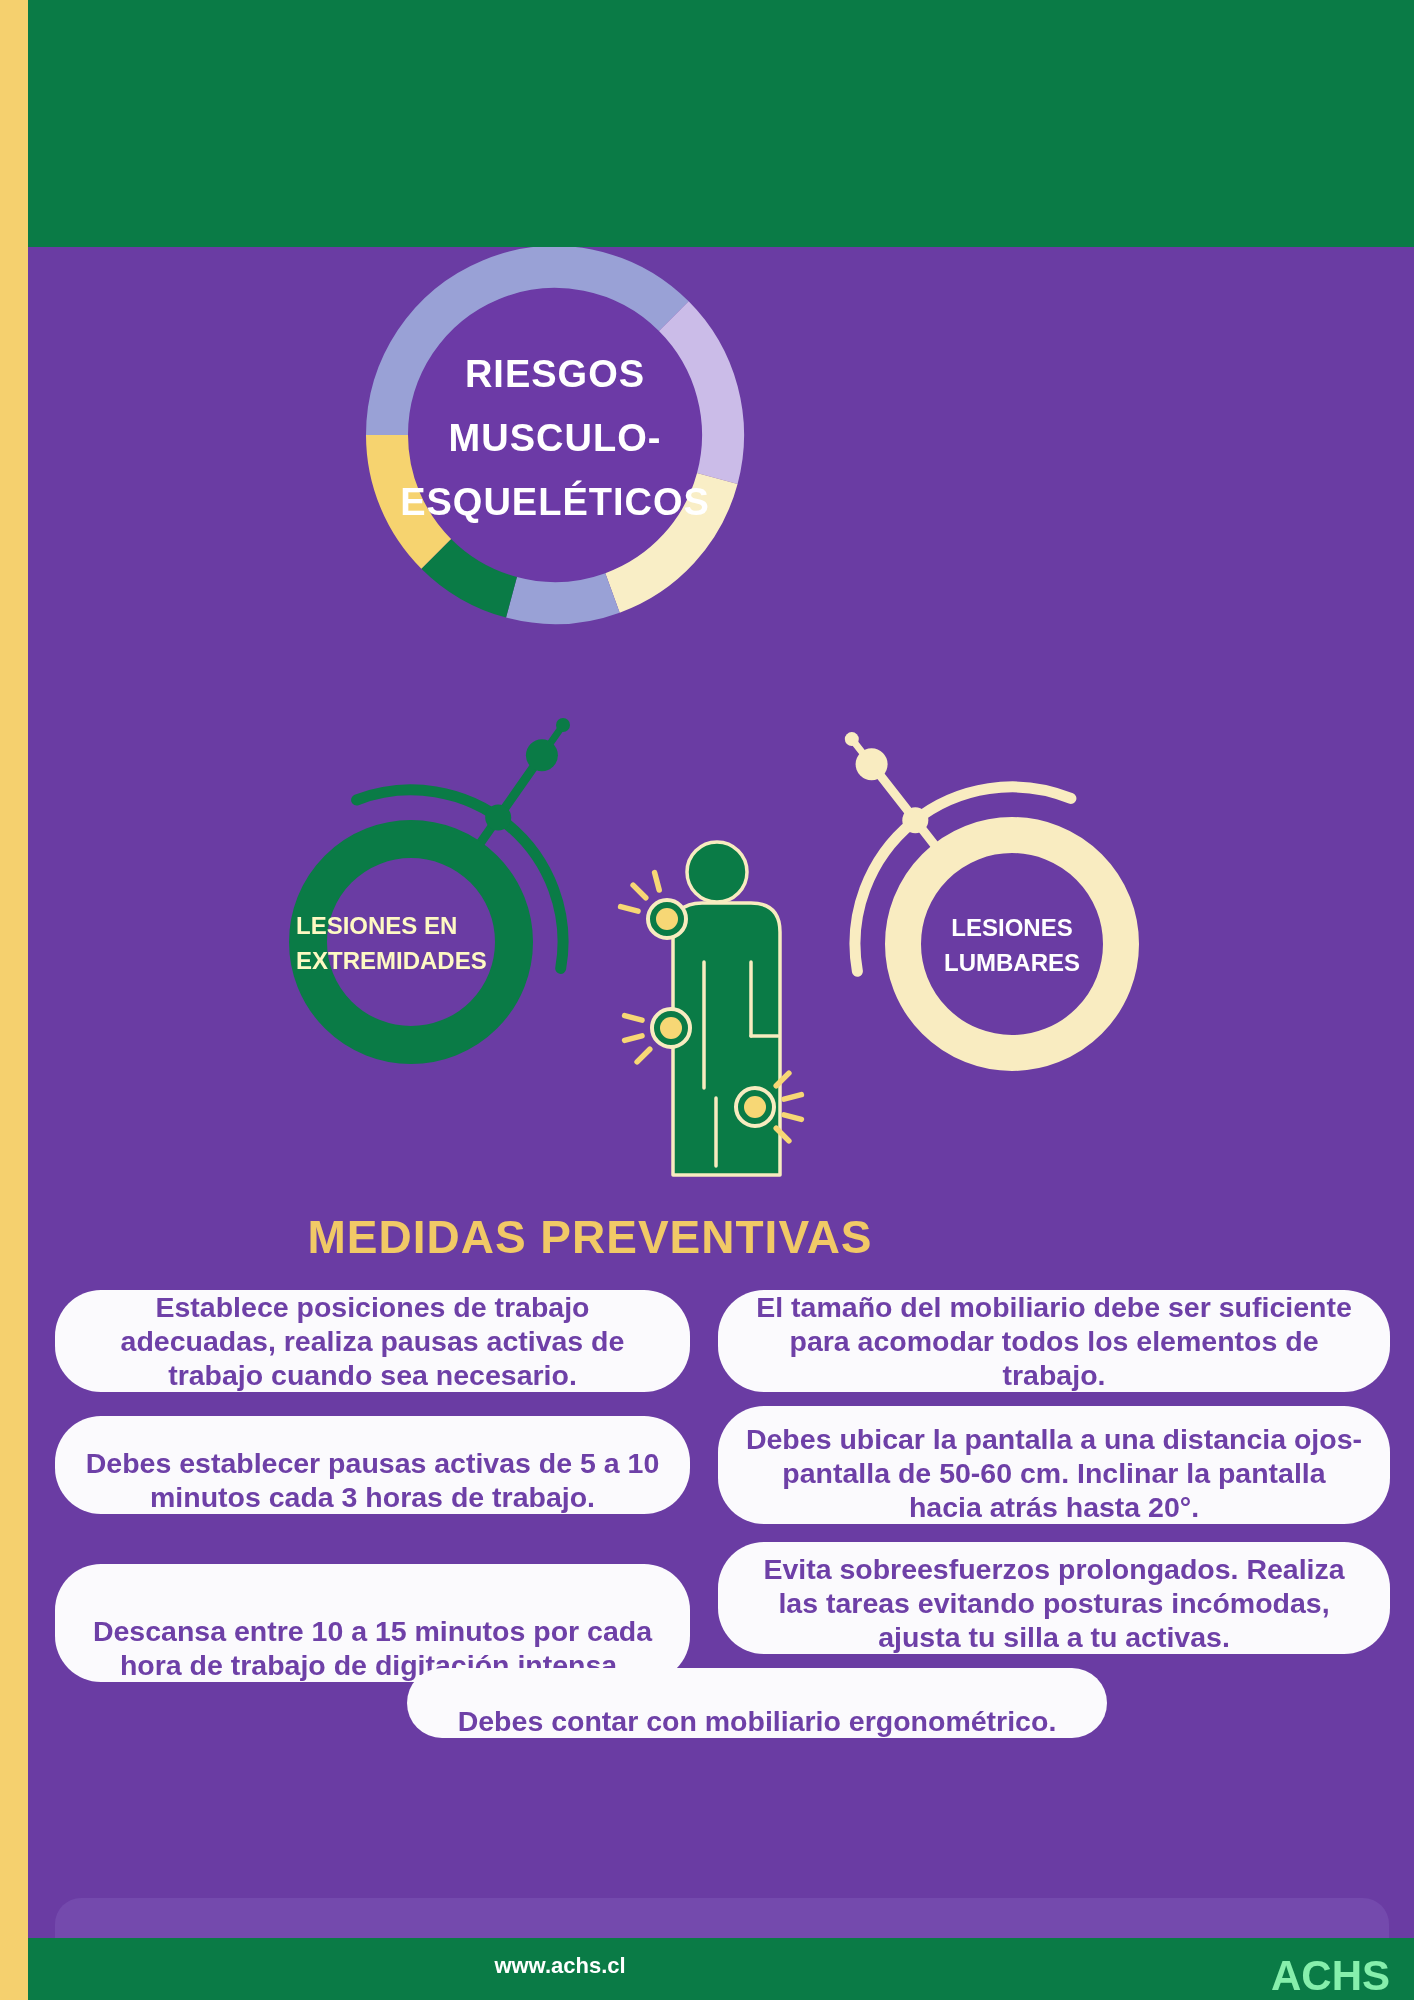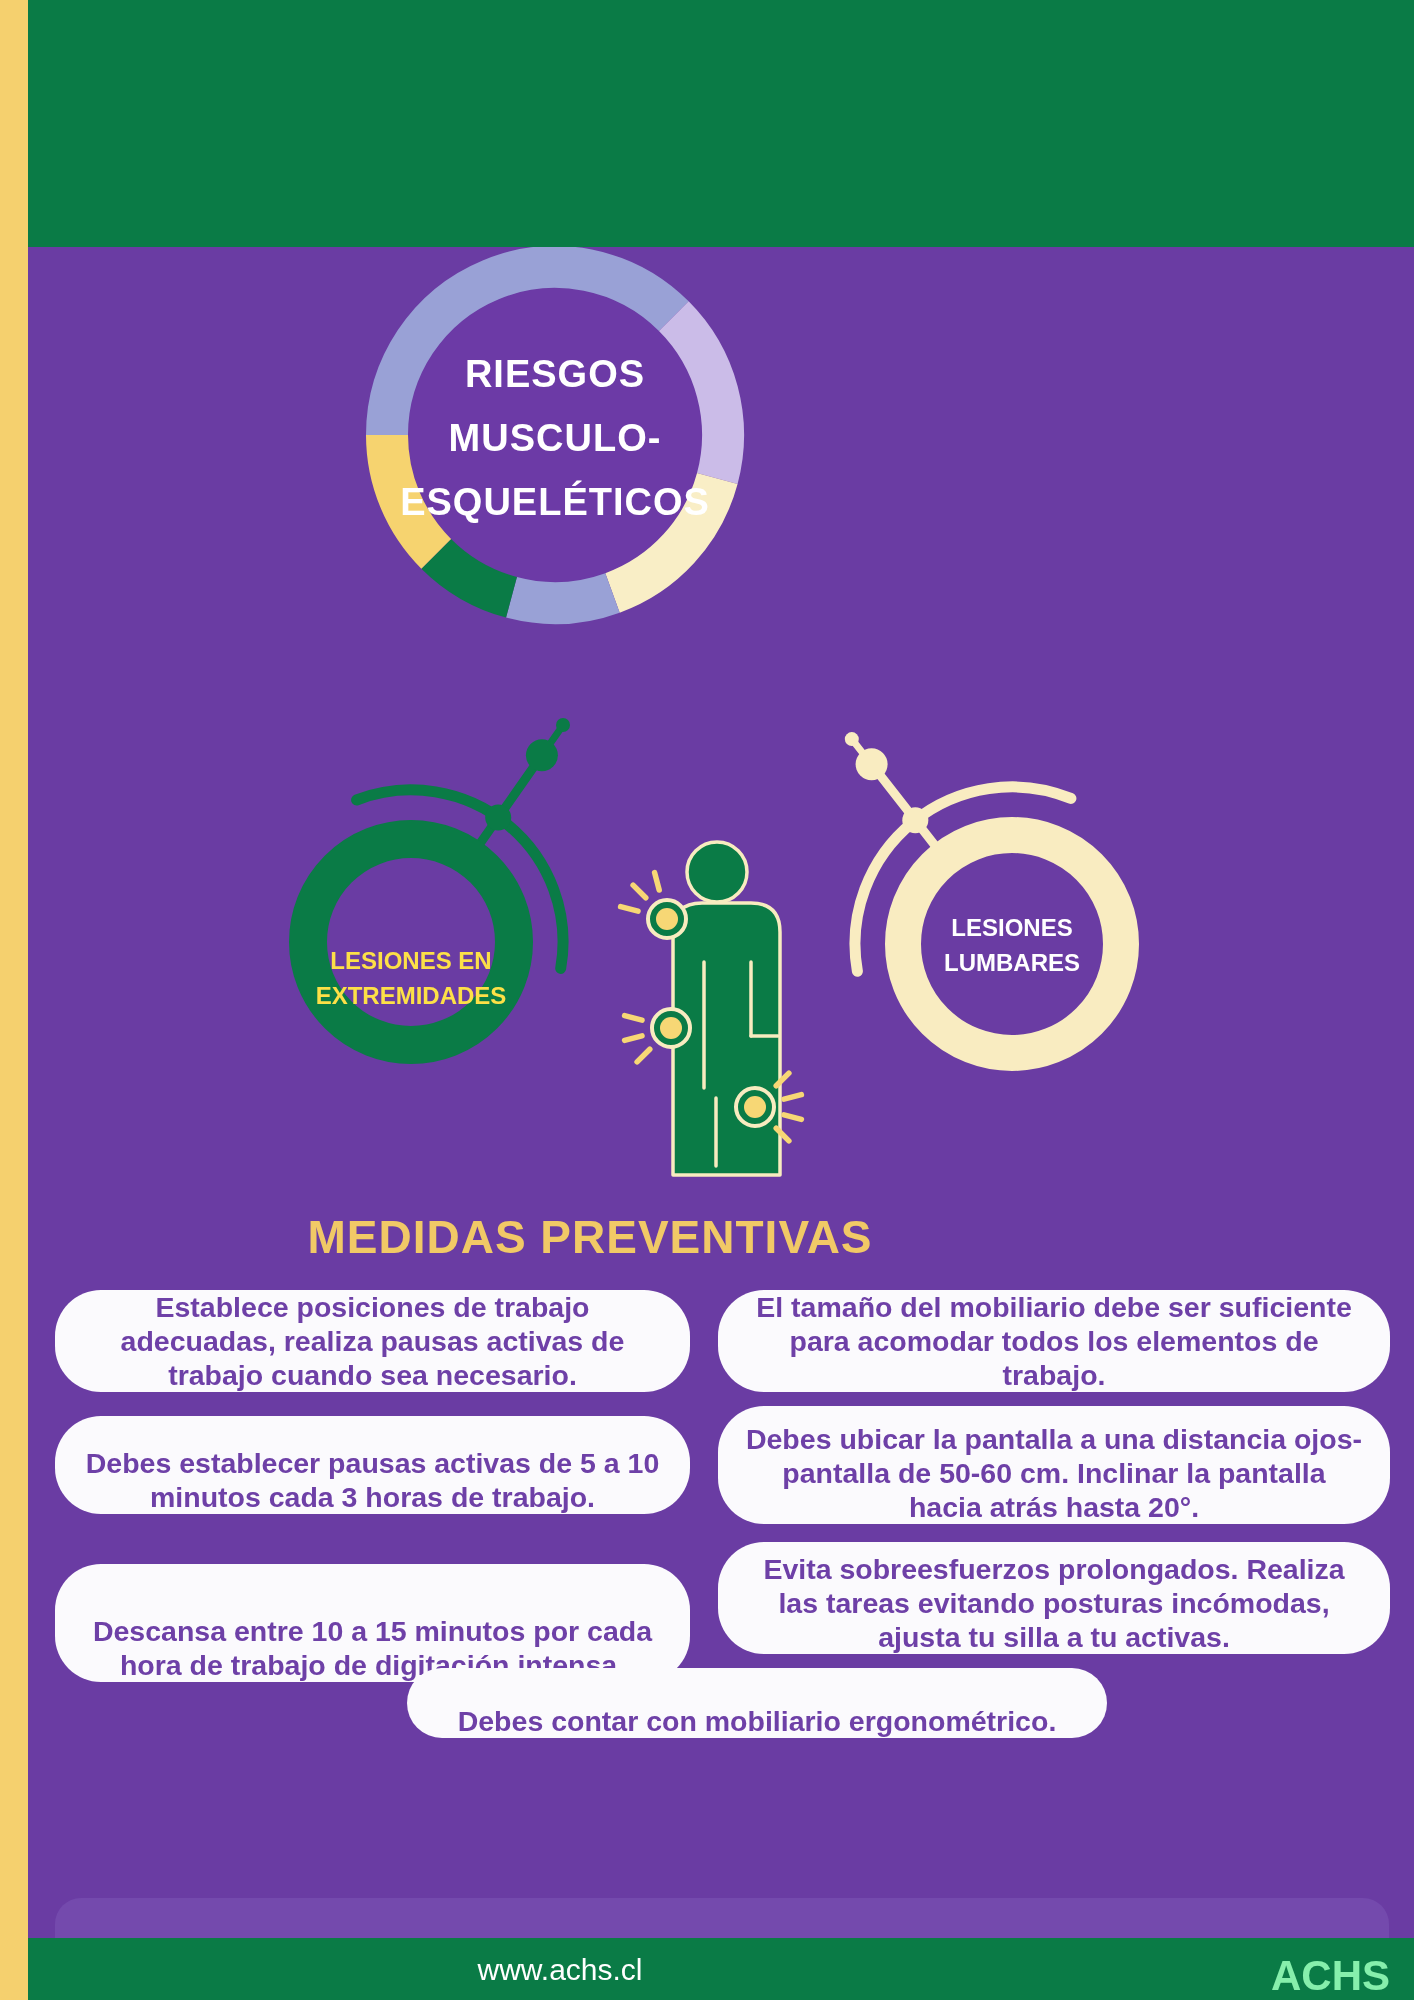--- a/index.html
+++ b/index.html
@@ -14,42 +14,42 @@
   .title{position:absolute;left:80px;top:44px;color:#ffffff;font-size:46px;font-weight:bold;line-height:62px;letter-spacing:.5px;}
   .brand-diamond{position:absolute;left:1147px;top:52px;width:88px;height:88px;background:#ffffff;border-radius:20px;transform:rotate(45deg);}
   .brand-diamond svg{position:absolute;left:0;top:0;transform:rotate(-45deg);}
   .brand-name{position:absolute;left:1040px;top:166px;width:310px;text-align:center;color:#ffffff;font-size:26px;font-weight:bold;letter-spacing:14px;text-indent:14px;}
   .brand-tag{position:absolute;left:1040px;top:200px;width:310px;text-align:center;color:#e2efe8;font-size:11.5px;letter-spacing:4.5px;text-indent:4.5px;}
   
   .donut{position:absolute;left:365px;top:245px;}
   .donut-title{position:absolute;left:385px;top:342px;width:340px;text-align:center;color:#ffffff;font-size:38px;font-weight:bold;line-height:64px;letter-spacing:1px;}
   
   .sat-left{position:absolute;left:230px;top:620px;}
-  .sat-left-label{position:absolute;left:296px;top:908px;width:230px;text-align:center;color:#fde047;font-size:24px;font-weight:bold;line-height:35px;margin-top:35px;}
+  .sat-left-label{position:absolute;left:296px;top:908px;width:230px;text-align:left;color:#fef9c3;font-size:24px;font-weight:bold;line-height:35px;}
   .sat-right{position:absolute;left:820px;top:690px;}
   .sat-right-label{position:absolute;left:897px;top:910px;width:230px;text-align:center;color:#ffffff;font-size:24px;font-weight:bold;line-height:35px;}
   .figure{position:absolute;left:600px;top:830px;}
   
   .section-heading{position:absolute;left:30px;top:1210px;width:1120px;text-align:center;color:#f1c966;font-size:46px;font-weight:bold;letter-spacing:1px;}
   .mbox{
     position:absolute;background:#fbfafd;border-radius:46px;
     display:flex;align-items:flex-end;justify-content:center;text-align:center;
     color:#6e40a7;font-size:28.5px;font-weight:bold;line-height:34px;padding:0 26px;box-sizing:border-box;
   }
   .box-l1{left:55px;top:1290px;width:635px;height:102px;}
   .box-r1{left:718px;top:1290px;width:672px;height:102px;}
   .box-l2{left:55px;top:1416px;width:635px;height:98px;}
   .box-r2{left:718px;top:1406px;width:672px;height:118px;}
   .box-l3{left:55px;top:1542px;width:635px;height:118px;margin-top:22px;}
   .box-r3{left:718px;top:1542px;width:672px;height:112px;}
   .box-c {left:407px;top:1668px;width:700px;height:70px;}
   
   .lower-band{position:absolute;left:55px;right:25px;top:1898px;height:45px;background:#744aad;border-radius:26px 26px 0 0;}
   .footer{position:absolute;left:0;right:0;top:1938px;height:62px;background:#0a7b46;z-index:6;}
-  .footer-url{position:absolute;left:30px;top:15px;width:1060px;text-align:center;color:#ffffff;font-size:30px;font-weight:normal;}
+  .footer-url{position:absolute;left:30px;top:15px;width:1060px;text-align:center;color:#ffffff;font-size:22px;font-weight:bold;}
   .achs{position:absolute;right:24px;bottom:0px;color:#86efac;font-size:42px;font-weight:800;letter-spacing:0px;}
 </style>
 </head>
 <body>
 
 <div class="page">
 
   <div class="topbar"></div>
   <div class="title">
     <span>Riesgos</span><br>

